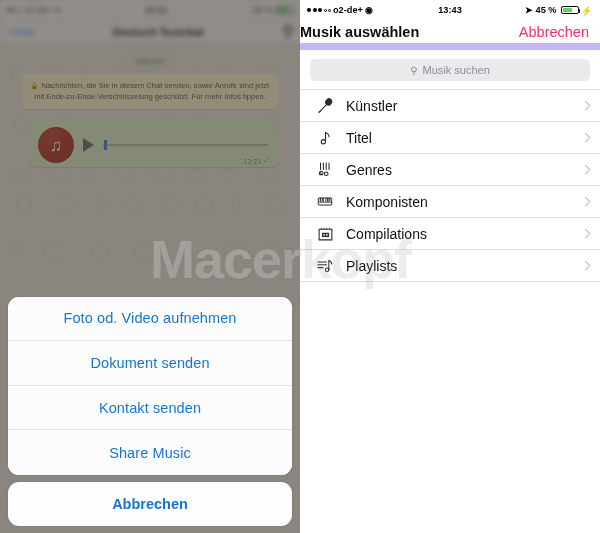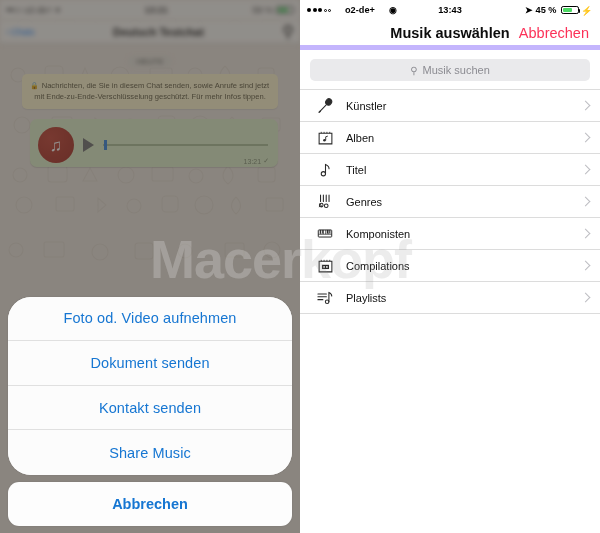--- a/index.html
+++ b/index.html
@@ -86,21 +86,21 @@
   .bubbletime {
     position:absolute; right:9px; bottom:2px; font-size:7px; color:#7d8a6e;
     display:flex; align-items:center; gap:2px;
   }
 
   
   .sheet-wrap {
     position:absolute; z-index:60; left:8px; right:8px; bottom:7px;
   }
   .sheet {
-    background:#FAFAFA; border-radius:23px; overflow:hidden;
+    background:#FAFAFA; border-radius:11px; overflow:hidden;
     box-shadow:0 0 2px rgba(0,0,0,.12);
   }
   .sheet-item {
     height:44.6px; display:flex; align-items:center; justify-content:center;
     font-size:14.5px; color:#1676D2; letter-spacing:.1px;
     border-bottom:1px solid #E0E0E0; background:rgba(252,252,252,.96);
   }
   .sheet-item:last-child { border-bottom:none; }
   .sheet-cancel {
     margin-top:7px; background:#FDFDFD; border-radius:11px;
@@ -108,35 +108,35 @@
     font-size:14.5px; font-weight:bold; color:#1676D2;
     box-shadow:0 0 2px rgba(0,0,0,.12);
   }
 
   
   .right { width:300px; height:533px; background:#fff; position:relative; }
   .r-statusbar {
     height:20px; display:flex; align-items:center; padding:0 7px;
     font-size:9.2px; color:#000; font-weight:600;
   }
-  .r-sb-left { display:flex; align-items:center; gap:14px; width:95px; }
+  .r-sb-left { display:flex; align-items:center; gap:2px; width:95px; }
   .r-sb-center { flex:1; text-align:center; }
   .r-sb-right { display:flex; align-items:center; gap:3px; justify-content:flex-end; width:95px; }
   .signal { display:flex; align-items:flex-end; gap:1.5px; }
   .signal i { width:4px;height:4px;border-radius:50%;background:#000;display:block; }
   .signal i.off { background:#fff; border:.8px solid #000; width:3px;height:3px; }
   .wifi { font-size:9px; }
   .locarrow { font-size:9px; }
   .rbatt { width:18px;height:8.5px;border:1px solid #000;border-radius:2.2px;position:relative;margin-left:1px; }
   .rbatt i { position:absolute;left:1.2px;top:1.2px;bottom:1.2px;width:59%;background:#4CD964;display:block;border-radius:1px; }
   .rbatt:after { content:""; position:absolute; right:-2.8px; top:2.5px; width:1.6px;height:3.5px;background:#000;border-radius:0 1px 1px 0; }
 
   .r-navbar {
-    height:30px; display:flex; align-items:center; justify-content:center;
-    position:relative; border-bottom:5px solid #c4b5fd; background:#fff;
+    height:30px; display:flex; align-items:center; justify-content:flex-start;
+    position:relative; border-bottom:7px solid #c4b5fd; background:#fff;
   }
   .r-nav-title { font-size:14.5px; font-weight:bold; color:#0d0d0d; }
   .r-nav-cancel {
     position:absolute; right:11px; font-size:14.5px; color:#FC3158;
   }
 
   .searchwrap { padding:9px 10px 8px; }
   .searchbar {
     height:22px; background:#EAEAEC; border-radius:5px;
     display:flex; align-items:center; justify-content:center; gap:5px;
@@ -146,21 +146,21 @@
 
   .list { border-top:1px solid #DCDCDC; }
   .row {
     height:32px; display:flex; align-items:center;
     padding-left:14px; padding-right:11px;
     border-bottom:1px solid #DCDCDC; background:#fff;
   }
   .row .ic {
     width:22px; flex:0 0 auto; display:flex; align-items:center; justify-content:center;
   }
-  .row .lbl { flex:1; font-size:11px; color:#111; margin-left:10px; }
+  .row .lbl { flex:1; font-size:14px; color:#111; margin-left:10px; }
   .chev {
     width:7px;height:7px;border-right:1.4px solid #BDBDC2;border-bottom:1.4px solid #BDBDC2;
     transform:rotate(-45deg);
   }
 
   
   .watermark {
     position:absolute; z-index:70; left:150px; top:228px;
     font-size:54px; font-weight:bold; color:rgba(255,255,255,.22);
     letter-spacing:-1px; pointer-events:none; white-space:nowrap;
@@ -381,32 +381,20 @@
           <svg width="17" height="17" viewBox="0 0 24 24" fill="none" stroke="#2b2b2b" stroke-width="1.5">
             <ellipse cx="16.5" cy="7" rx="4" ry="4.6" transform="rotate(35 16.5 7)" fill="#2b2b2b"></ellipse>
             <line x1="13" y1="11" x2="4.5" y2="20" stroke-linecap="round"></line>
             <line x1="4.5" y1="20" x2="3" y2="21.5" stroke-linecap="round" stroke-width="2"></line>
           </svg>
         </span>
         <span class="lbl">Künstler</span>
         <span class="chev"></span>
       </div>
 
-      <div class="row">
-        <span class="ic">
-          <svg width="17" height="17" viewBox="0 0 24 24" fill="none" stroke="#2b2b2b" stroke-width="1.5">
-            <path d="M3 6 h18 v15 h-18 z"></path>
-            <path d="M6 6 v-2 M10 6 v-2 M14 6 v-2 M18 6 v-2" stroke-width="1.2"></path>
-            <circle cx="10.5" cy="16" r="1.8" fill="#2b2b2b" stroke="none"></circle>
-            <path d="M12.3 16 v-5 l3 -1" stroke-width="1.3"></path>
-          </svg>
-        </span>
-        <span class="lbl">Alben</span>
-        <span class="chev"></span>
-      </div>
 
       <div class="row">
         <span class="ic">
           <svg width="17" height="17" viewBox="0 0 24 24" fill="none" stroke="#2b2b2b" stroke-width="1.5">
             <circle cx="9" cy="18" r="3" fill="none"></circle>
             <path d="M12 18 V5 q5 2 5 6" stroke-linecap="round"></path>
           </svg>
         </span>
         <span class="lbl">Titel</span>
         <span class="chev"></span>

